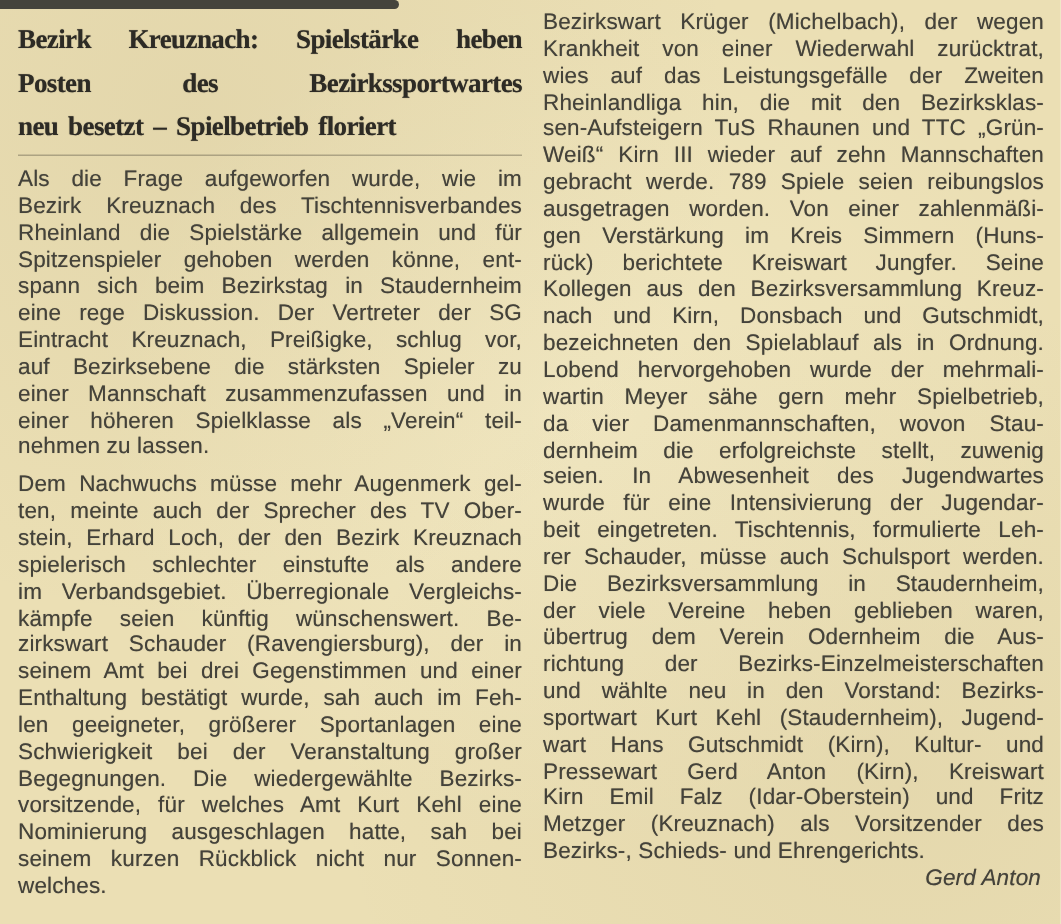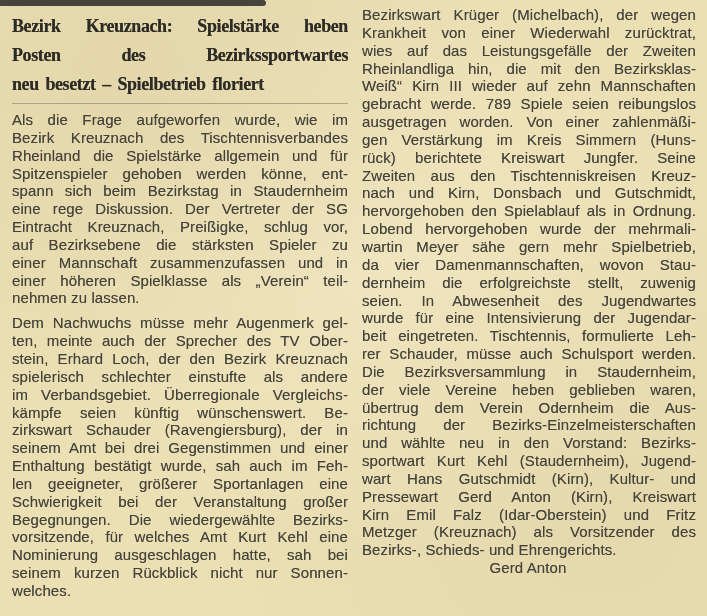--- a/index.html
+++ b/index.html
@@ -61,22 +61,23 @@
   .para .line {
     text-align: justify;
     text-align-last: justify;
     text-justify: inter-word;
   }
   .para .line.endpara {
     text-align-last: left;
   }
 
   .byline {
-    text-align: center;
+    text-align: right;
     padding-right: 2px;
+    font-style: italic;
   }
 </style>
 </head>
 <body>
 
 <div class="page">
 
   <div class="scan-bar"></div>
 
   <div class="col col-left">
@@ -123,28 +124,29 @@
       </div>
   </div>
 
   <div class="col col-right">
     <div class="body-text">
         <div class="para">
           <div class="line">Bezirkswart Krüger (Michelbach), der wegen</div>
           <div class="line">Krankheit von einer Wiederwahl zurücktrat,</div>
           <div class="line">wies auf das Leistungsgefälle der Zweiten</div>
           <div class="line">Rheinlandliga hin, die mit den Bezirksklas-</div>
+          <div class="line">sen-Aufsteigern TuS Rhaunen und TTC „Grün-</div>
           <div class="line">Weiß“ Kirn III wieder auf zehn Mannschaften</div>
           <div class="line">gebracht werde. 789 Spiele seien reibungslos</div>
           <div class="line">ausgetragen worden. Von einer zahlenmäßi-</div>
           <div class="line">gen Verstärkung im Kreis Simmern (Huns-</div>
           <div class="line">rück) berichtete Kreiswart Jungfer. Seine</div>
-          <div class="line">Zweiten aus den Tischtenniskreisen Kreuz-</div>
+          <div class="line">Kollegen aus den Bezirksversammlung Kreuz-</div>
           <div class="line">nach und Kirn, Donsbach und Gutschmidt,</div>
-          <div class="line">hervorgehoben den Spielablauf als in Ordnung.</div>
+          <div class="line">bezeichneten den Spielablauf als in Ordnung.</div>
           <div class="line">Lobend hervorgehoben wurde der mehrmali-</div>
           <div class="line">wartin Meyer sähe gern mehr Spielbetrieb,</div>
           <div class="line">da vier Damenmannschaften, wovon Stau-</div>
           <div class="line">dernheim die erfolgreichste stellt, zuwenig</div>
           <div class="line">seien. In Abwesenheit des Jugendwartes</div>
           <div class="line">wurde für eine Intensivierung der Jugendar-</div>
           <div class="line">beit eingetreten. Tischtennis, formulierte Leh-</div>
           <div class="line">rer Schauder, müsse auch Schulsport werden.</div>
           <div class="line">Die Bezirksversammlung in Staudernheim,</div>
           <div class="line">der viele Vereine heben geblieben waren,</div>

